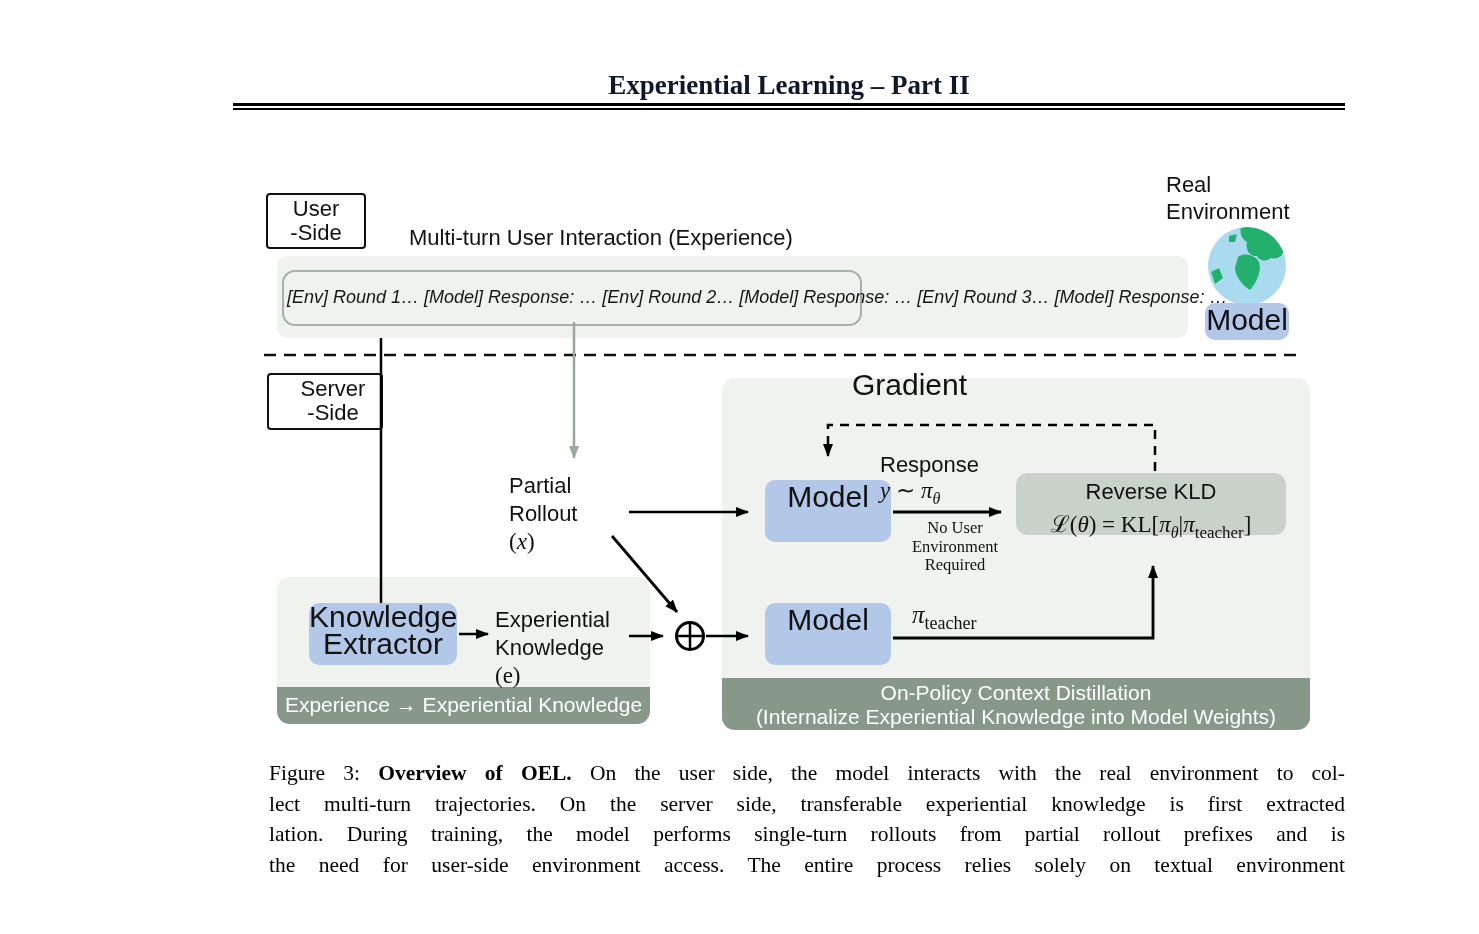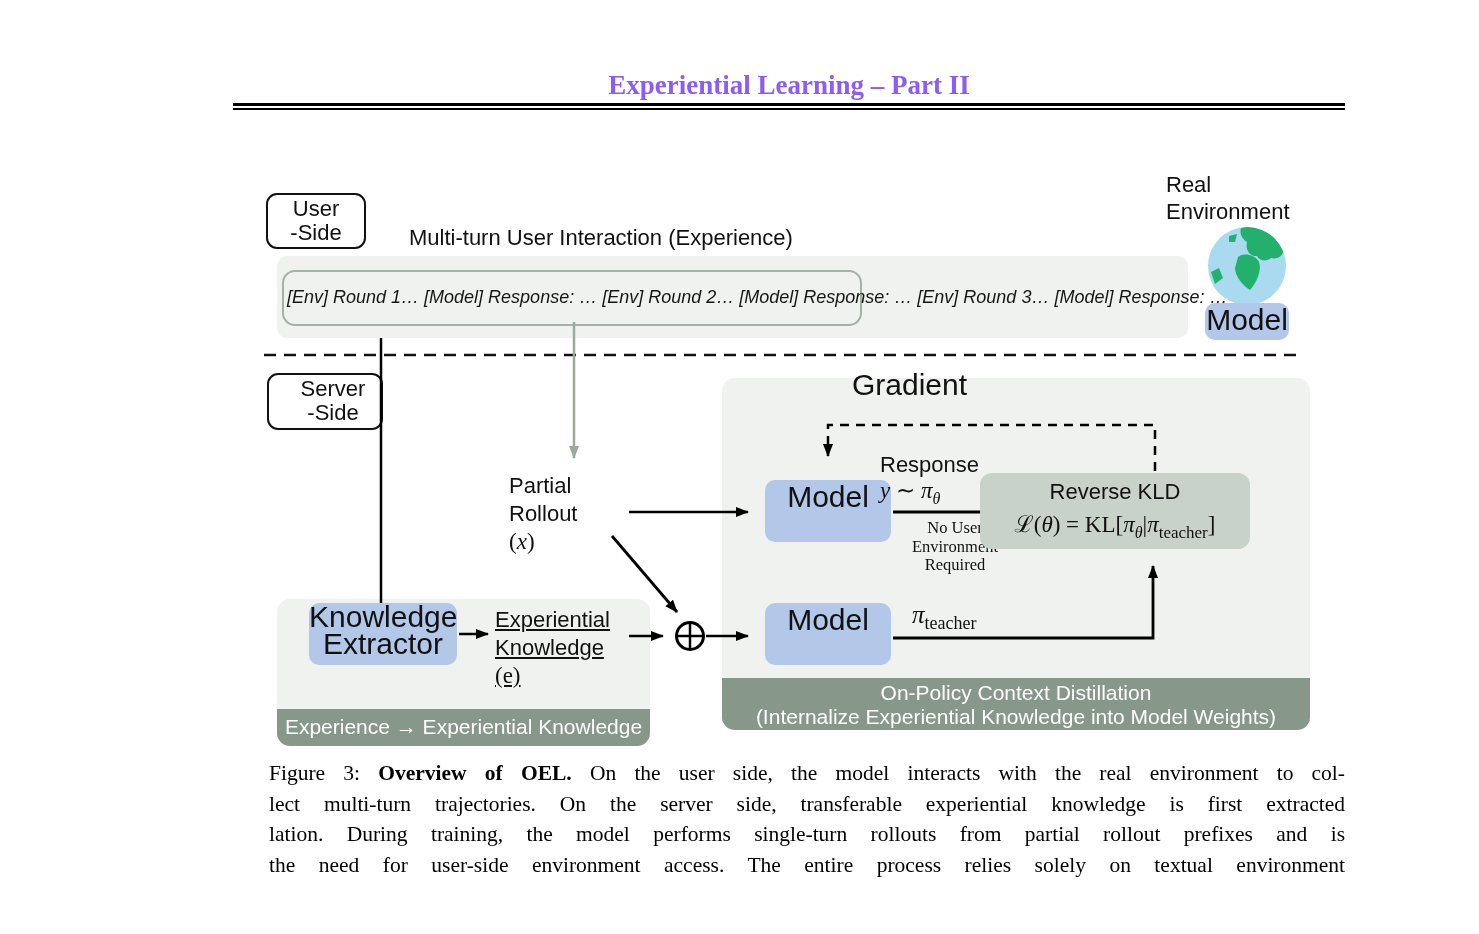--- a/index.html
+++ b/index.html
@@ -4,26 +4,26 @@
 <style>
   html,body{margin:0;padding:0;background:#ffffff;}
   #screen{position:relative;width:1479px;height:934px;background:#ffffff;overflow:hidden;
           font-family:"Liberation Sans", sans-serif;color:#111;}
   .abs{position:absolute;}
   .serif{font-family:"Liberation Serif", serif;}
   .center{}
 
   
   .paper-title{left:233px;top:70px;width:1112px;text-align:center;
-               font-family:"Liberation Serif", serif;font-weight:bold;font-size:27px;color:#8b5cf6;}
+               font-family:"Liberation Serif", serif;font-weight:bold;font-size:27px;color:#0f172a;}
   .title-rule-thick{left:233px;top:103px;width:1112px;height:3px;background:#000;}
   .title-rule-thin{left:233px;top:108px;width:1112px;height:1.5px;background:#000;}
 
   
-  .pill{border:2.5px solid #111;border-radius:11px;background:#fff;
+  .pill{border:2.5px solid #111;border-radius:4px;background:#fff;
         font-size:22px;line-height:24px;text-align:center;padding-top:2px;}
 
   
   .gray-panel{background:#f0f2ef;border-radius:13px;overflow:hidden;}
   .green-bar{background:#87988a;color:#fff;text-align:center;}
 
   .blue-box{background:#b3c7e9;border-radius:10px;text-align:center;font-size:30px;color:#111;
             display:flex;flex-direction:column;justify-content:flex-start;}
 
   .kld-box{background:#c9d2c9;border-radius:12px;text-align:center;color:#111;}
@@ -85,21 +85,21 @@
 
   <div class="abs blue-box" style="left:1205px;top:303px;width:84px;height:37px;">
     <span>Model</span>
   </div>
 
   <div class="abs pill" style="left:267px;top:373px;width:96px;height:51px;padding-left:16px;">
     <div>Server</div>
     <div>-Side</div>
   </div>
 
-  <div class="abs gray-panel" style="left:277px;top:599px;width:373px;height:147px;">
+  <div class="abs gray-panel" style="left:277px;top:577px;width:373px;height:147px;">
     <div class="green-bar" style="position:absolute;left:0;bottom:0;width:100%;height:37px;
          font-size:21px;line-height:36px;">Experience → Experiential Knowledge</div>
   </div>
 
   <div class="abs gray-panel" style="left:722px;top:378px;width:588px;height:352px;">
     <div class="green-bar" style="position:absolute;left:0;bottom:0;width:100%;height:52px;
          font-size:21px;line-height:24px;padding-top:3px;box-sizing:border-box;">
       <div>On-Policy Context Distillation</div>
       <div>(Internalize Experiential Knowledge into Model Weights)</div>
     </div>
@@ -148,21 +148,21 @@
     <div>Partial</div>
     <div>Rollout</div>
     <div class="serif" style="font-size:23px;"><span>(</span><i>x</i><span>)</span></div>
   </div>
 
   <div class="abs blue-box" style="left:309px;top:603px;width:148px;height:62px;line-height:27px;">
     <div>Knowledge</div>
     <div>Extractor</div>
   </div>
 
-  <div class="abs center label-22" style="left:495px;top:606px;width:145px;line-height:28px;text-decoration:underline;">
+  <div class="abs center label-22" style="left:495px;top:606px;width:145px;line-height:28px;">
     <div>Experiential</div>
     <div>Knowledge</div>
     <div class="serif" style="font-size:23px;">(e)</div>
   </div>
 
   <div class="abs center" style="left:852px;top:368px;width:150px;font-size:30px;">Gradient</div>
 
   <div class="abs blue-box" style="left:765px;top:480px;width:126px;height:62px;">
     <span>Model</span>
   </div>
@@ -170,21 +170,21 @@
   <div class="abs center" style="left:880px;top:452px;width:150px;font-size:22px;">Response</div>
 
   <div class="abs center serif" style="left:880px;top:477px;width:150px;font-size:23px;"><i>y</i><span> ∼ </span><i>π</i><sub style="font-size:16px;"><i>θ</i></sub></div>
 
   <div class="abs small-note" style="left:880px;top:519px;width:150px;">
     <div>No User</div>
     <div>Environment</div>
     <div>Required</div>
   </div>
 
-  <div class="abs kld-box" style="left:980px;top:473px;width:270px;height:76px;">
+  <div class="abs kld-box" style="left:1016px;top:473px;width:270px;height:62px;">
     <div style="font-size:22px;margin-top:6px;">Reverse KLD</div>
     <div class="serif" style="font-size:23px;margin-top:2px;"><span>ℒ(</span><i>θ</i><span>) = KL[</span><i>π</i><sub style="font-size:16px;"><i>θ</i></sub><span>|</span><i>π</i><sub style="font-size:17px;">teacher</sub><span>]</span></div>
   </div>
 
   <div class="abs blue-box" style="left:765px;top:603px;width:126px;height:62px;">
     <span>Model</span>
   </div>
 
   <div class="abs serif" style="left:912px;top:601px;font-size:25px;"><i>π</i><sub style="font-size:18px;">teacher</sub></div>
 

